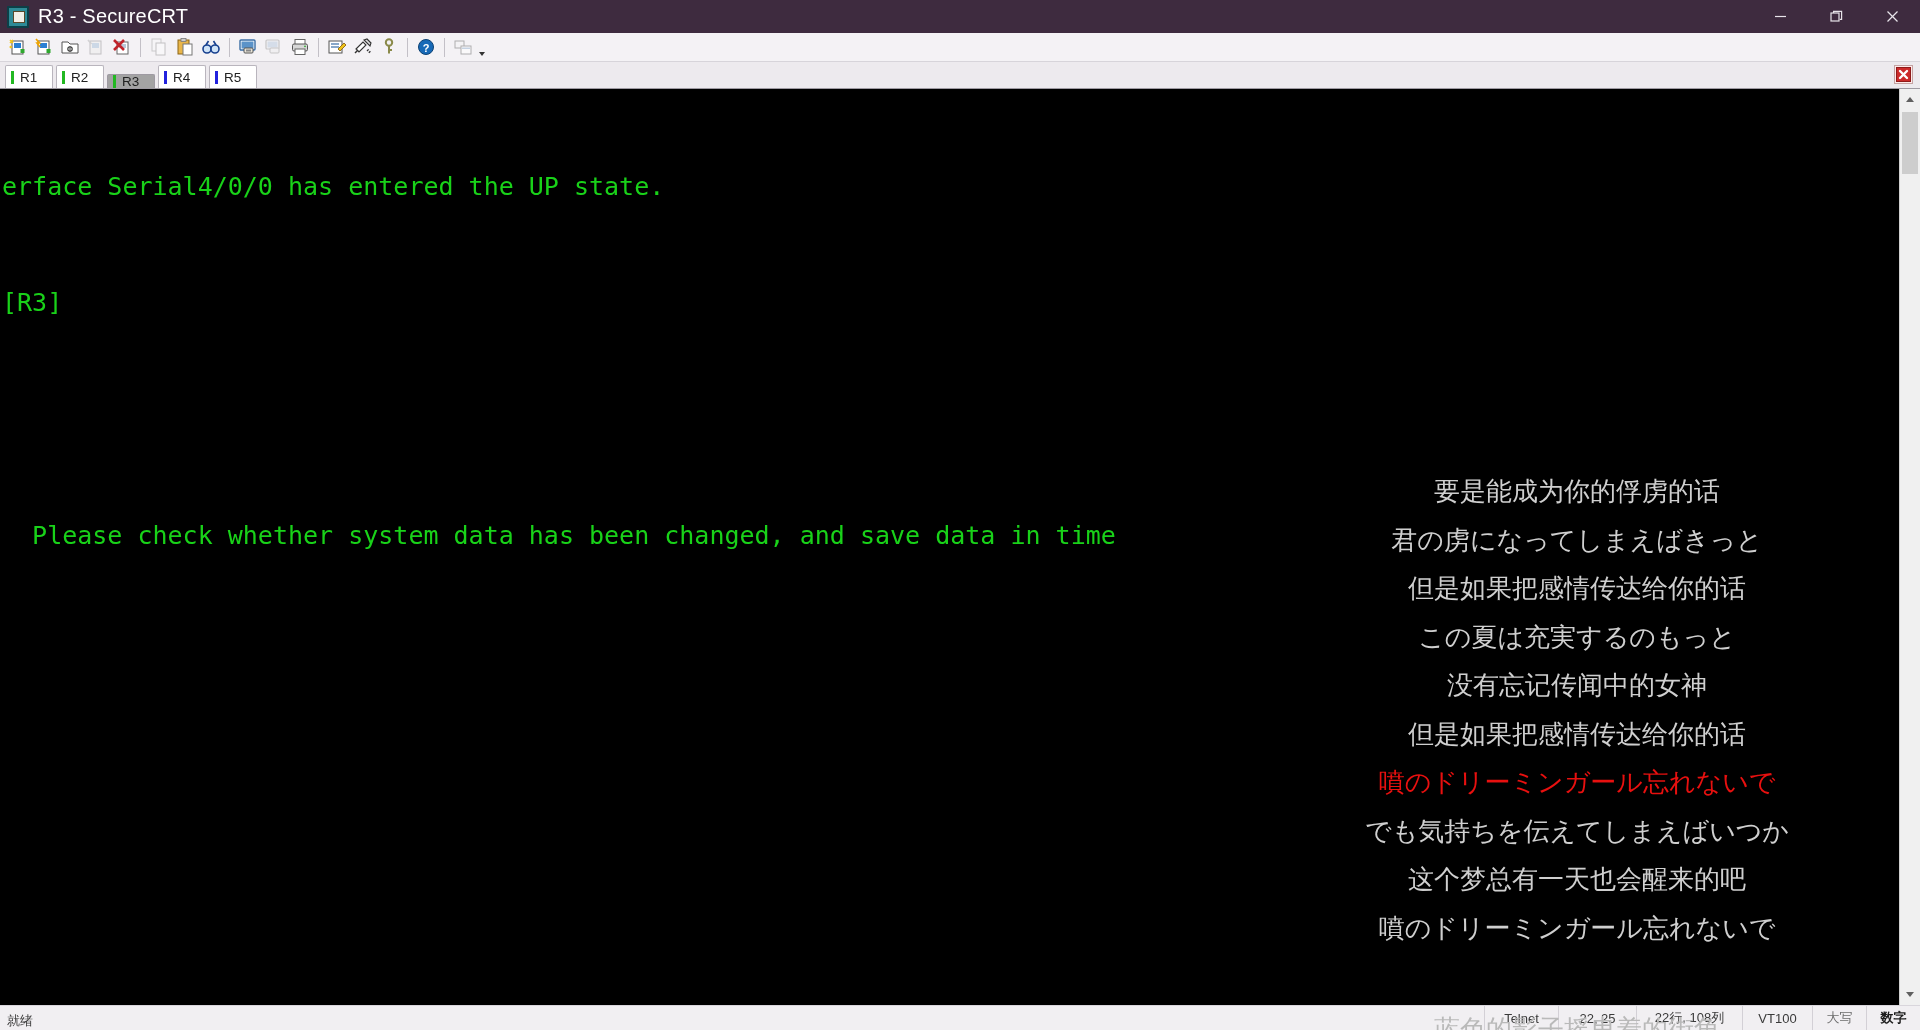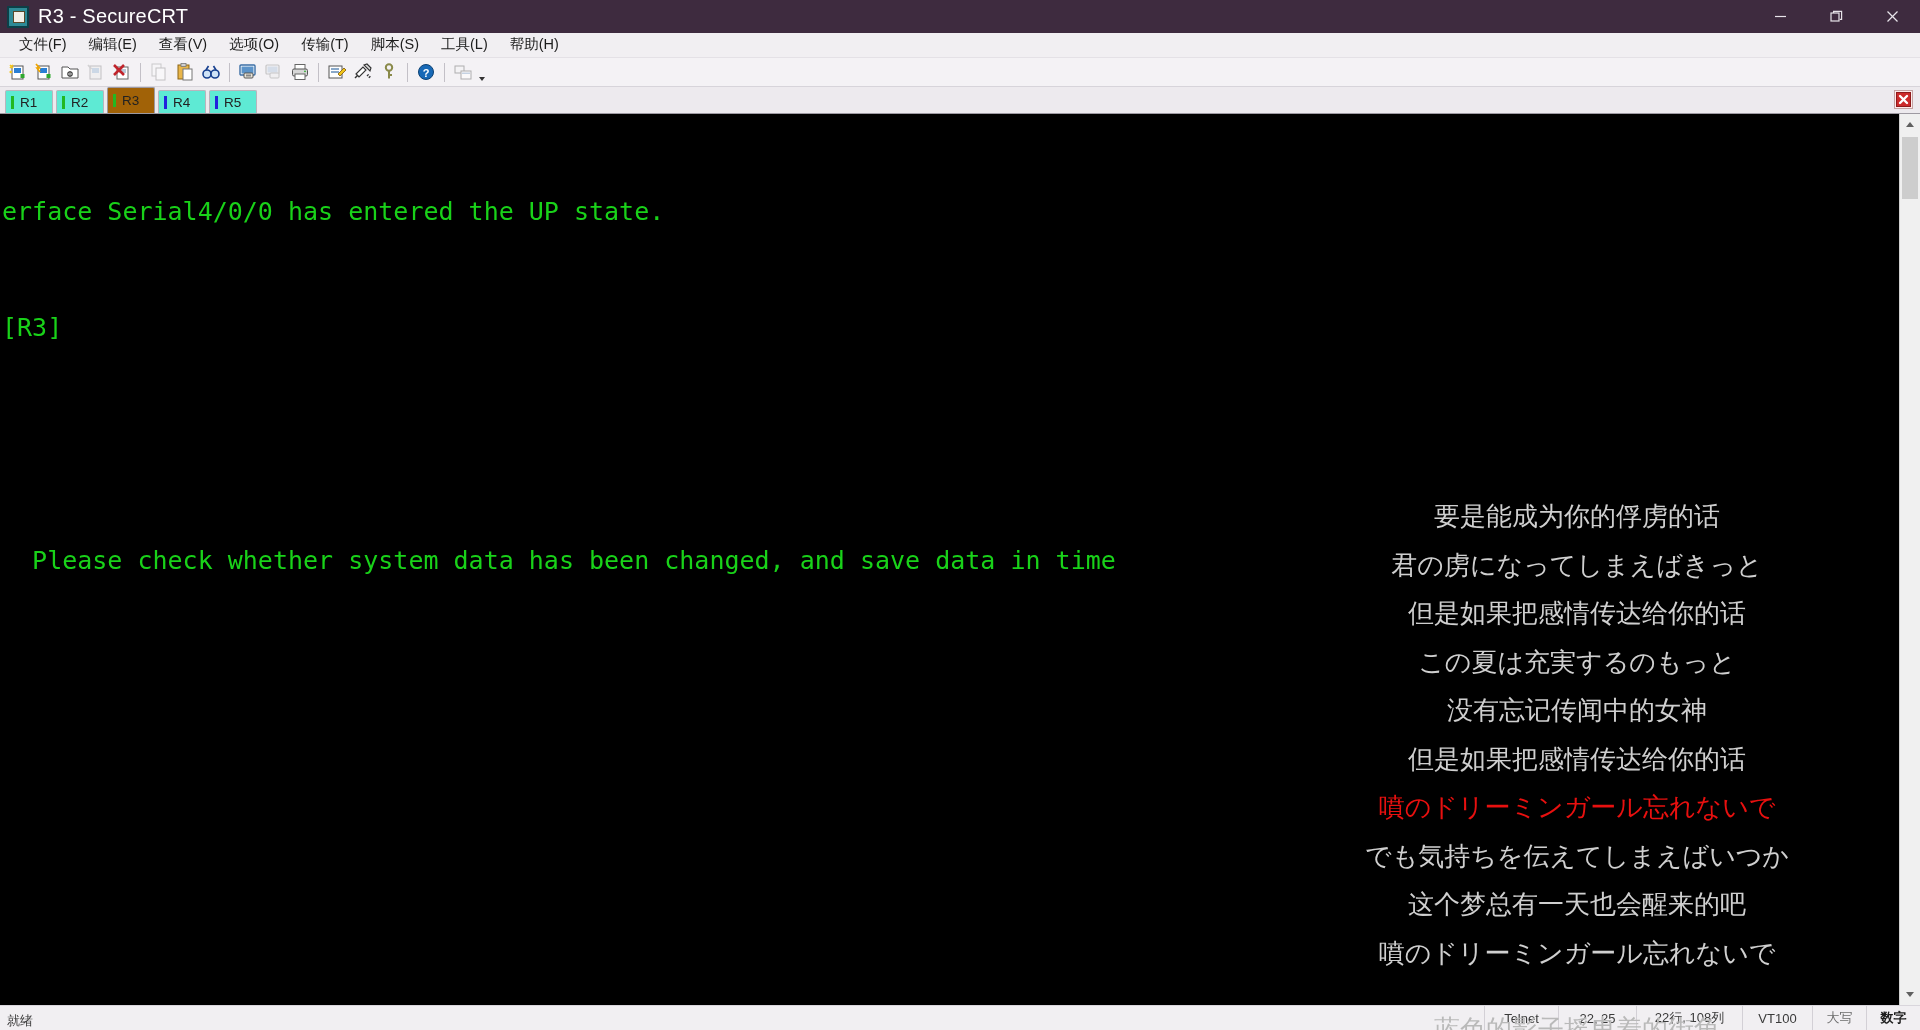--- a/index.html
+++ b/index.html
@@ -116,33 +116,33 @@
     background: #edeaee;
     display: flex; align-items: flex-end;
     padding-left: 5px;
     flex: 0 0 27px;
     border-bottom: 1px solid #9e9aa2;
     position: relative;
   }
   .tab {
     height: 23px;
     min-width: 48px;
-    background: #5eead4;
+    background: #ffffff;
     border: 1px solid #b9b5bd;
     border-bottom: none;
     margin-right: 3px;
     display: flex; align-items: center;
     padding: 0 9px 0 5px;
     font-size: 13.5px;
     color: #222;
     border-radius: 2px 2px 0 0;
   }
   .tab.active {
-    background: #a16207;
-    height: 26px;
+    background: #a3a3a3;
+    height: 14px;
     border-color: #9e9aa2;
     font-weight: normal;
   }
   .tab .bar {
     width: 3px; height: 13px;
     margin-right: 6px;
     flex: 0 0 3px;
   }
   .tabbar .close-tab {
     position: absolute;
@@ -300,30 +300,20 @@
       </svg>
     </div>
     <div class="win-btn close">
       <svg width="13" height="13" viewBox="0 0 13 13">
         <line x1="1.5" y1="1.5" x2="11.5" y2="11.5" stroke="#e8e4ea" stroke-width="1.2"></line>
         <line x1="11.5" y1="1.5" x2="1.5" y2="11.5" stroke="#e8e4ea" stroke-width="1.2"></line>
       </svg>
     </div>
   </div>
 
-  <div class="menubar">
-    <div class="menu-item">文件(F)</div>
-    <div class="menu-item">编辑(E)</div>
-    <div class="menu-item">查看(V)</div>
-    <div class="menu-item">选项(O)</div>
-    <div class="menu-item">传输(T)</div>
-    <div class="menu-item">脚本(S)</div>
-    <div class="menu-item">工具(L)</div>
-    <div class="menu-item">帮助(H)</div>
-  </div>
 
   <div class="toolbar">
 
     <div class="tbtn">
       <svg width="20" height="20" viewBox="0 0 20 20">
         <rect x="4" y="4" width="11" height="13" fill="#fff" stroke="#555" stroke-width="1"></rect>
         <rect x="6" y="6" width="7" height="5" fill="#2a7fd4"></rect>
         <rect x="12.5" y="12" width="4" height="4" fill="#2fa82f"></rect>
         <path d="M2 3 L5 6 M5 3 L2 6" stroke="#f5c518" stroke-width="1.6"></path>
         <path d="M1.5 10 L4 10 M2.7 8.8 L2.7 11.2" stroke="#f5c518" stroke-width="1.4"></path>

